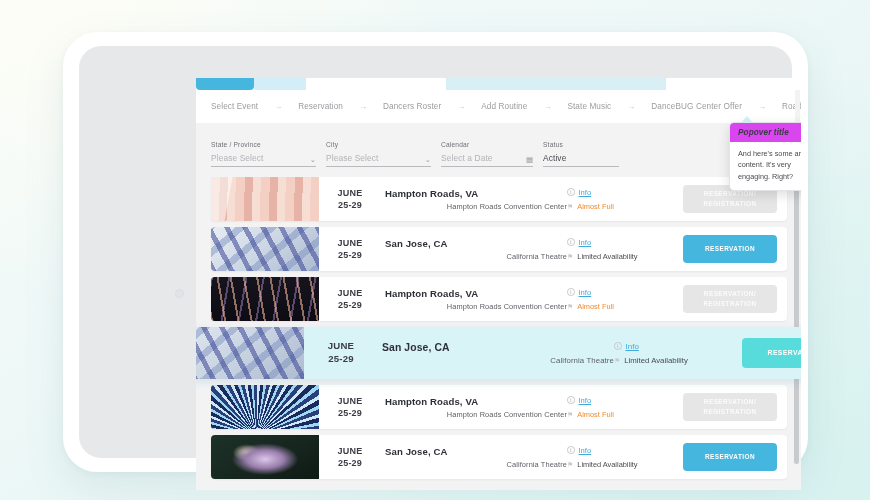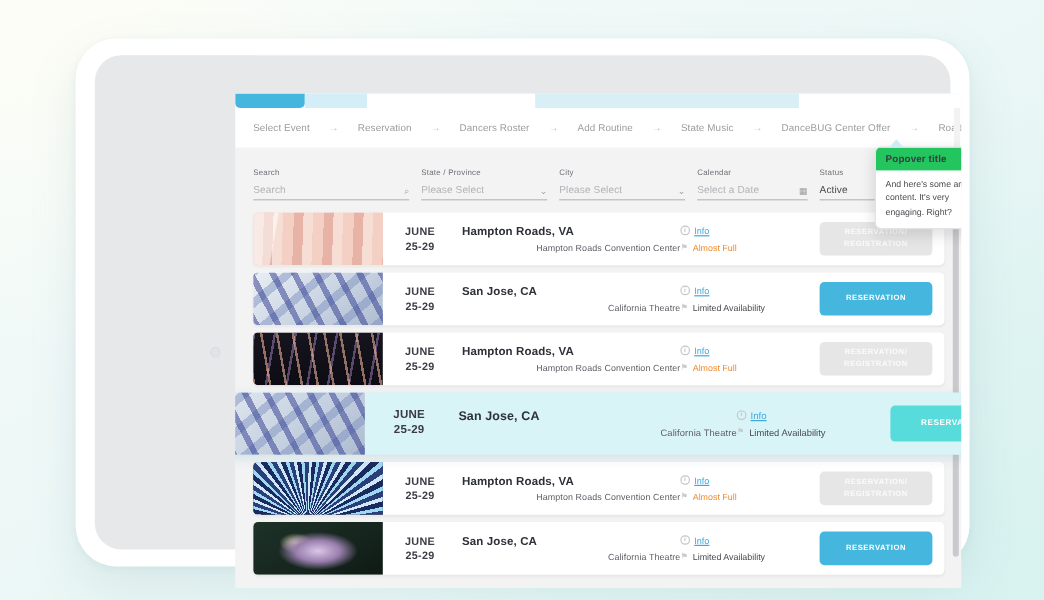--- a/index.html
+++ b/index.html
@@ -243,26 +243,27 @@
   .popover-arrow {
     position: absolute;
     left: 545px; top: 38px;
     width: 0; height: 0;
     border-left: 6px solid transparent;
     border-right: 6px solid transparent;
     border-bottom: 7px solid #cfecf3;
     z-index: 41;
   }
   .popover-head {
-    background: #22c55e;
+    background: #d946ef;
     padding: 5px 8px;
     font-size: 8.2px;
     font-weight: bold;
     color: #3a3b42;
     letter-spacing: .1px;
+    font-style: italic;
   }
   .popover-body {
     padding: 6px 8px 8px;
     font-size: 7.3px;
     color: #4a4b50;
     line-height: 1.55;
   }
 
   
   .scrollbar-track {
@@ -315,27 +316,20 @@
           <span class="crumb">Roads</span>
         </div>
       <div class="total-wrap">
         <span class="total-label">Total:</span>
         <span class="total-value">$280.00</span>
         <span class="help-icon">?</span>
       </div>
     </div>
 
     <div class="filterbar">
-        <div class="field f-search">
-          <div class="field-label">Search</div>
-          <div class="field-line">
-            <span class="field-value">Search</span>
-            <span class="field-icon">⌕</span>
-          </div>
-        </div>
         <div class="field f-state">
           <div class="field-label">State / Province</div>
           <div class="field-line">
             <span class="field-value">Please Select</span>
             <span class="field-icon">⌄</span>
           </div>
         </div>
         <div class="field f-city">
           <div class="field-label">City</div>
           <div class="field-line">

